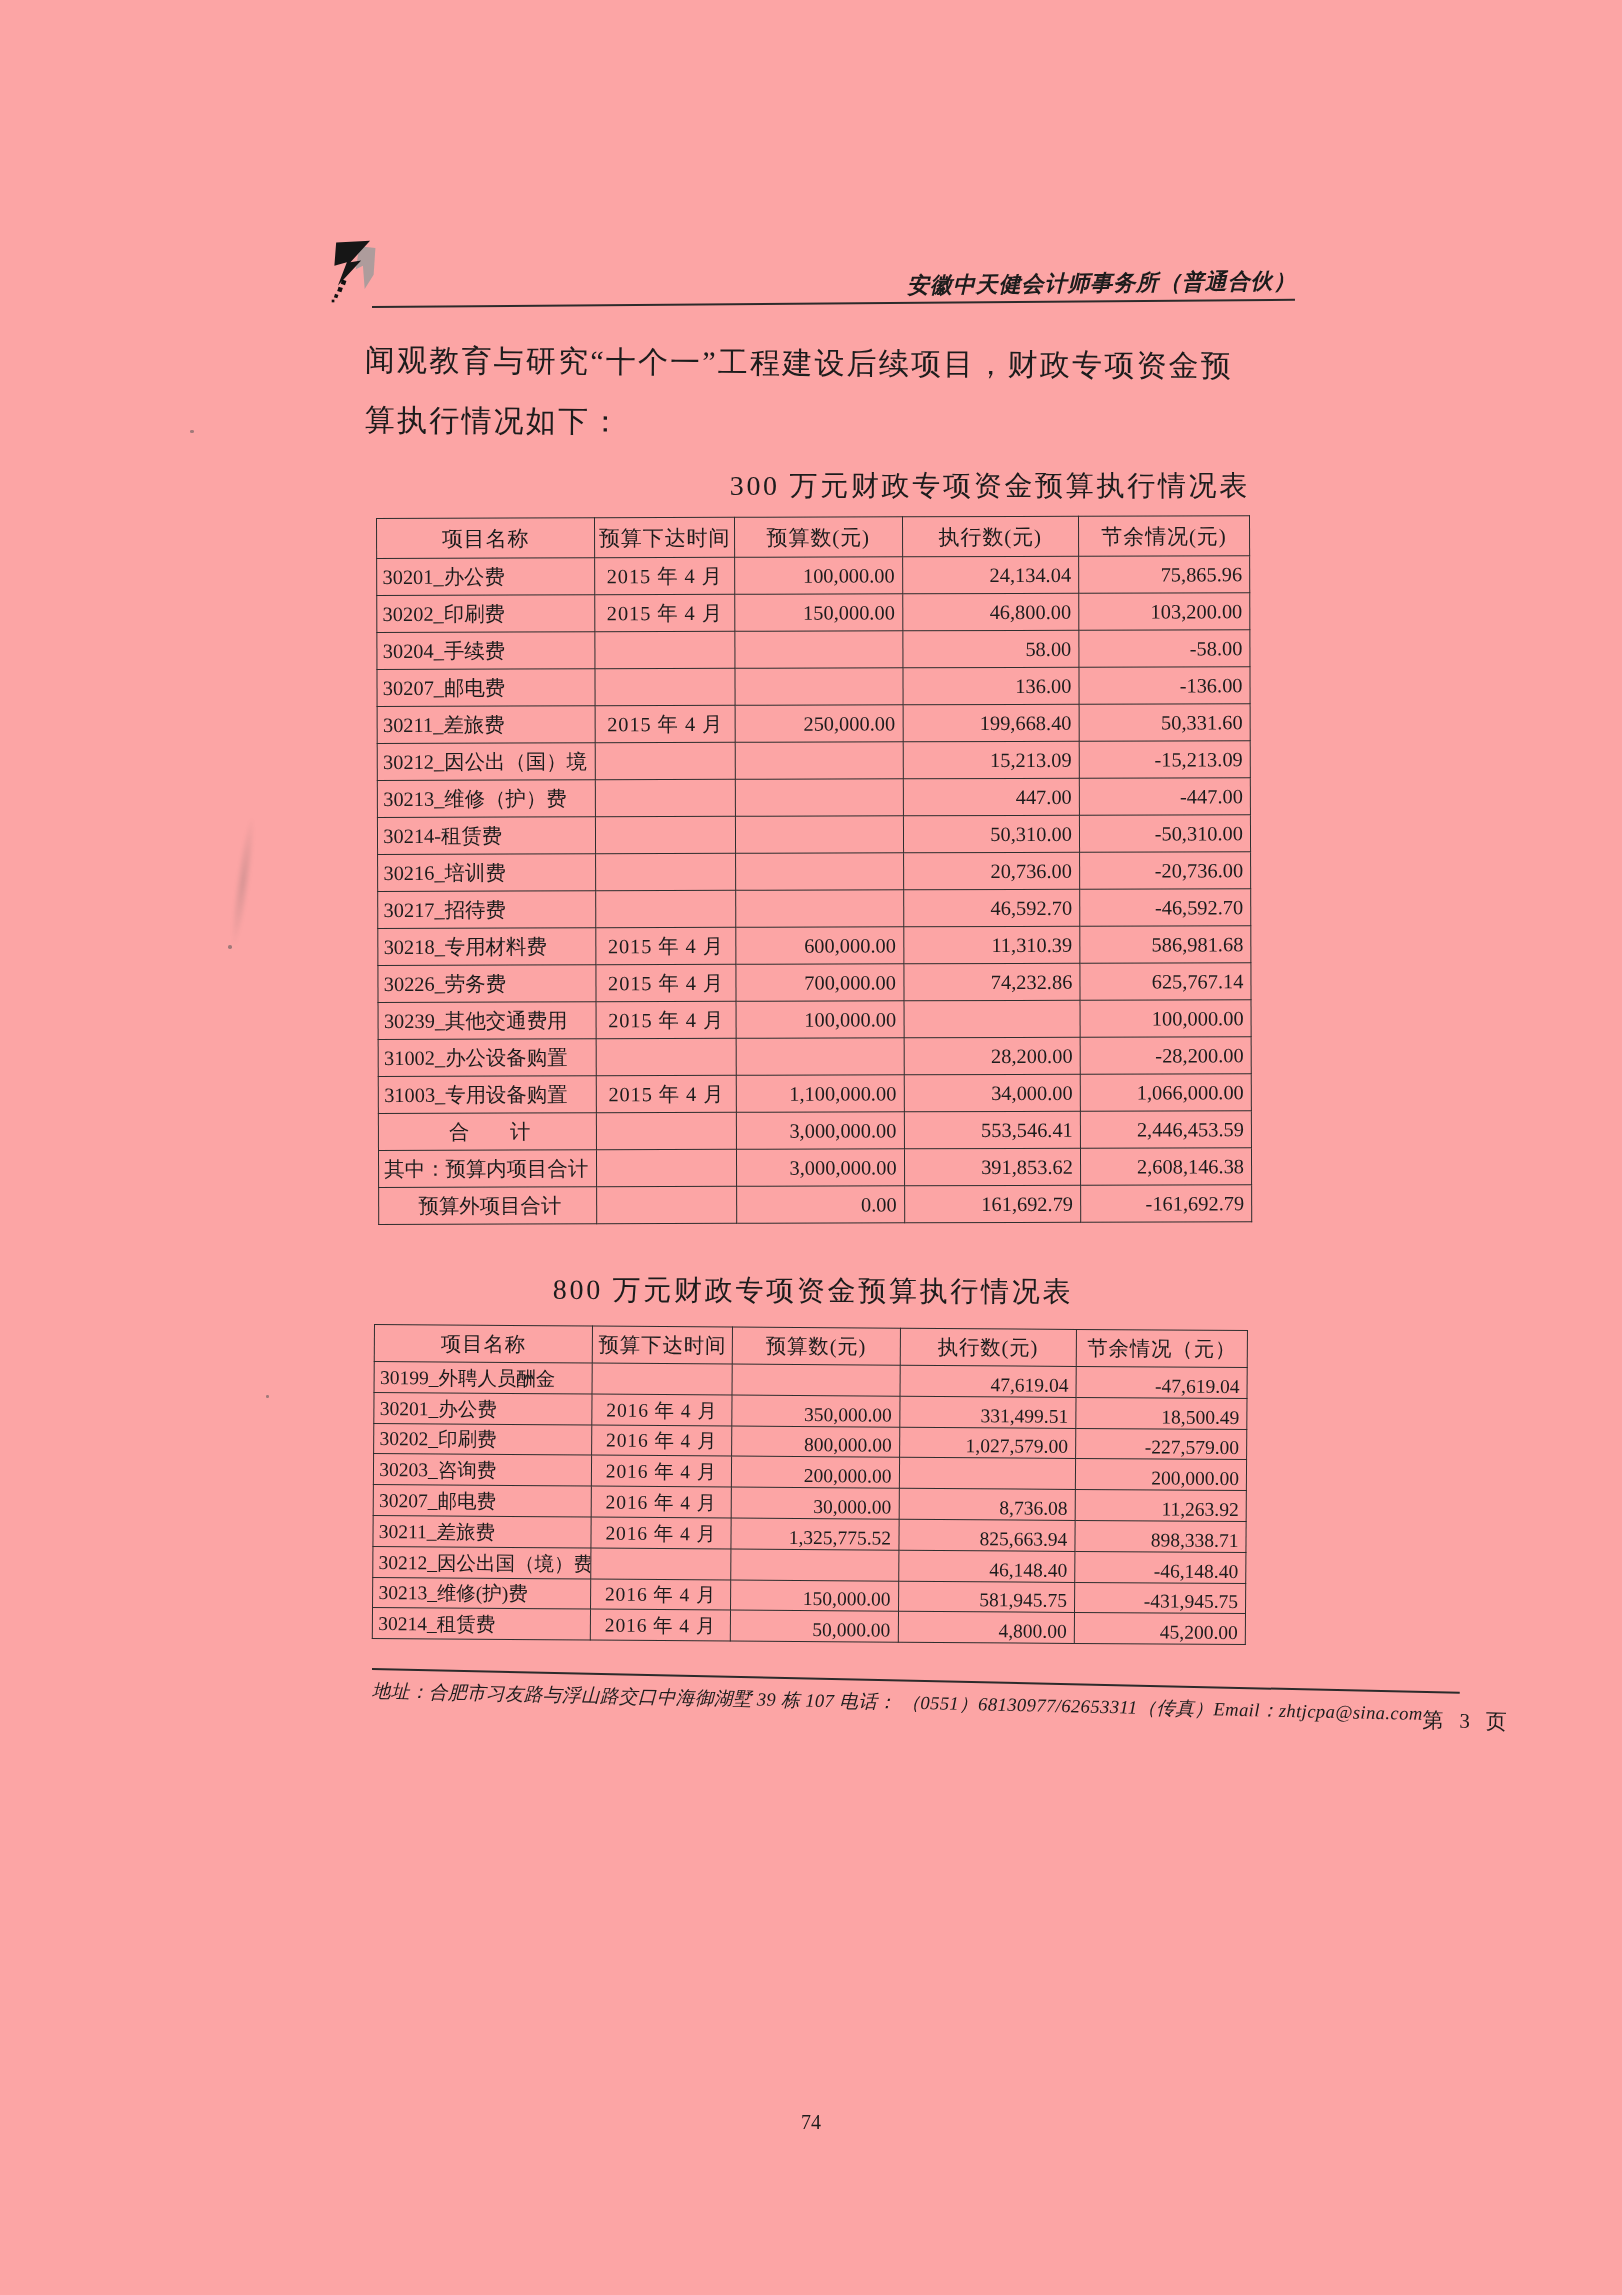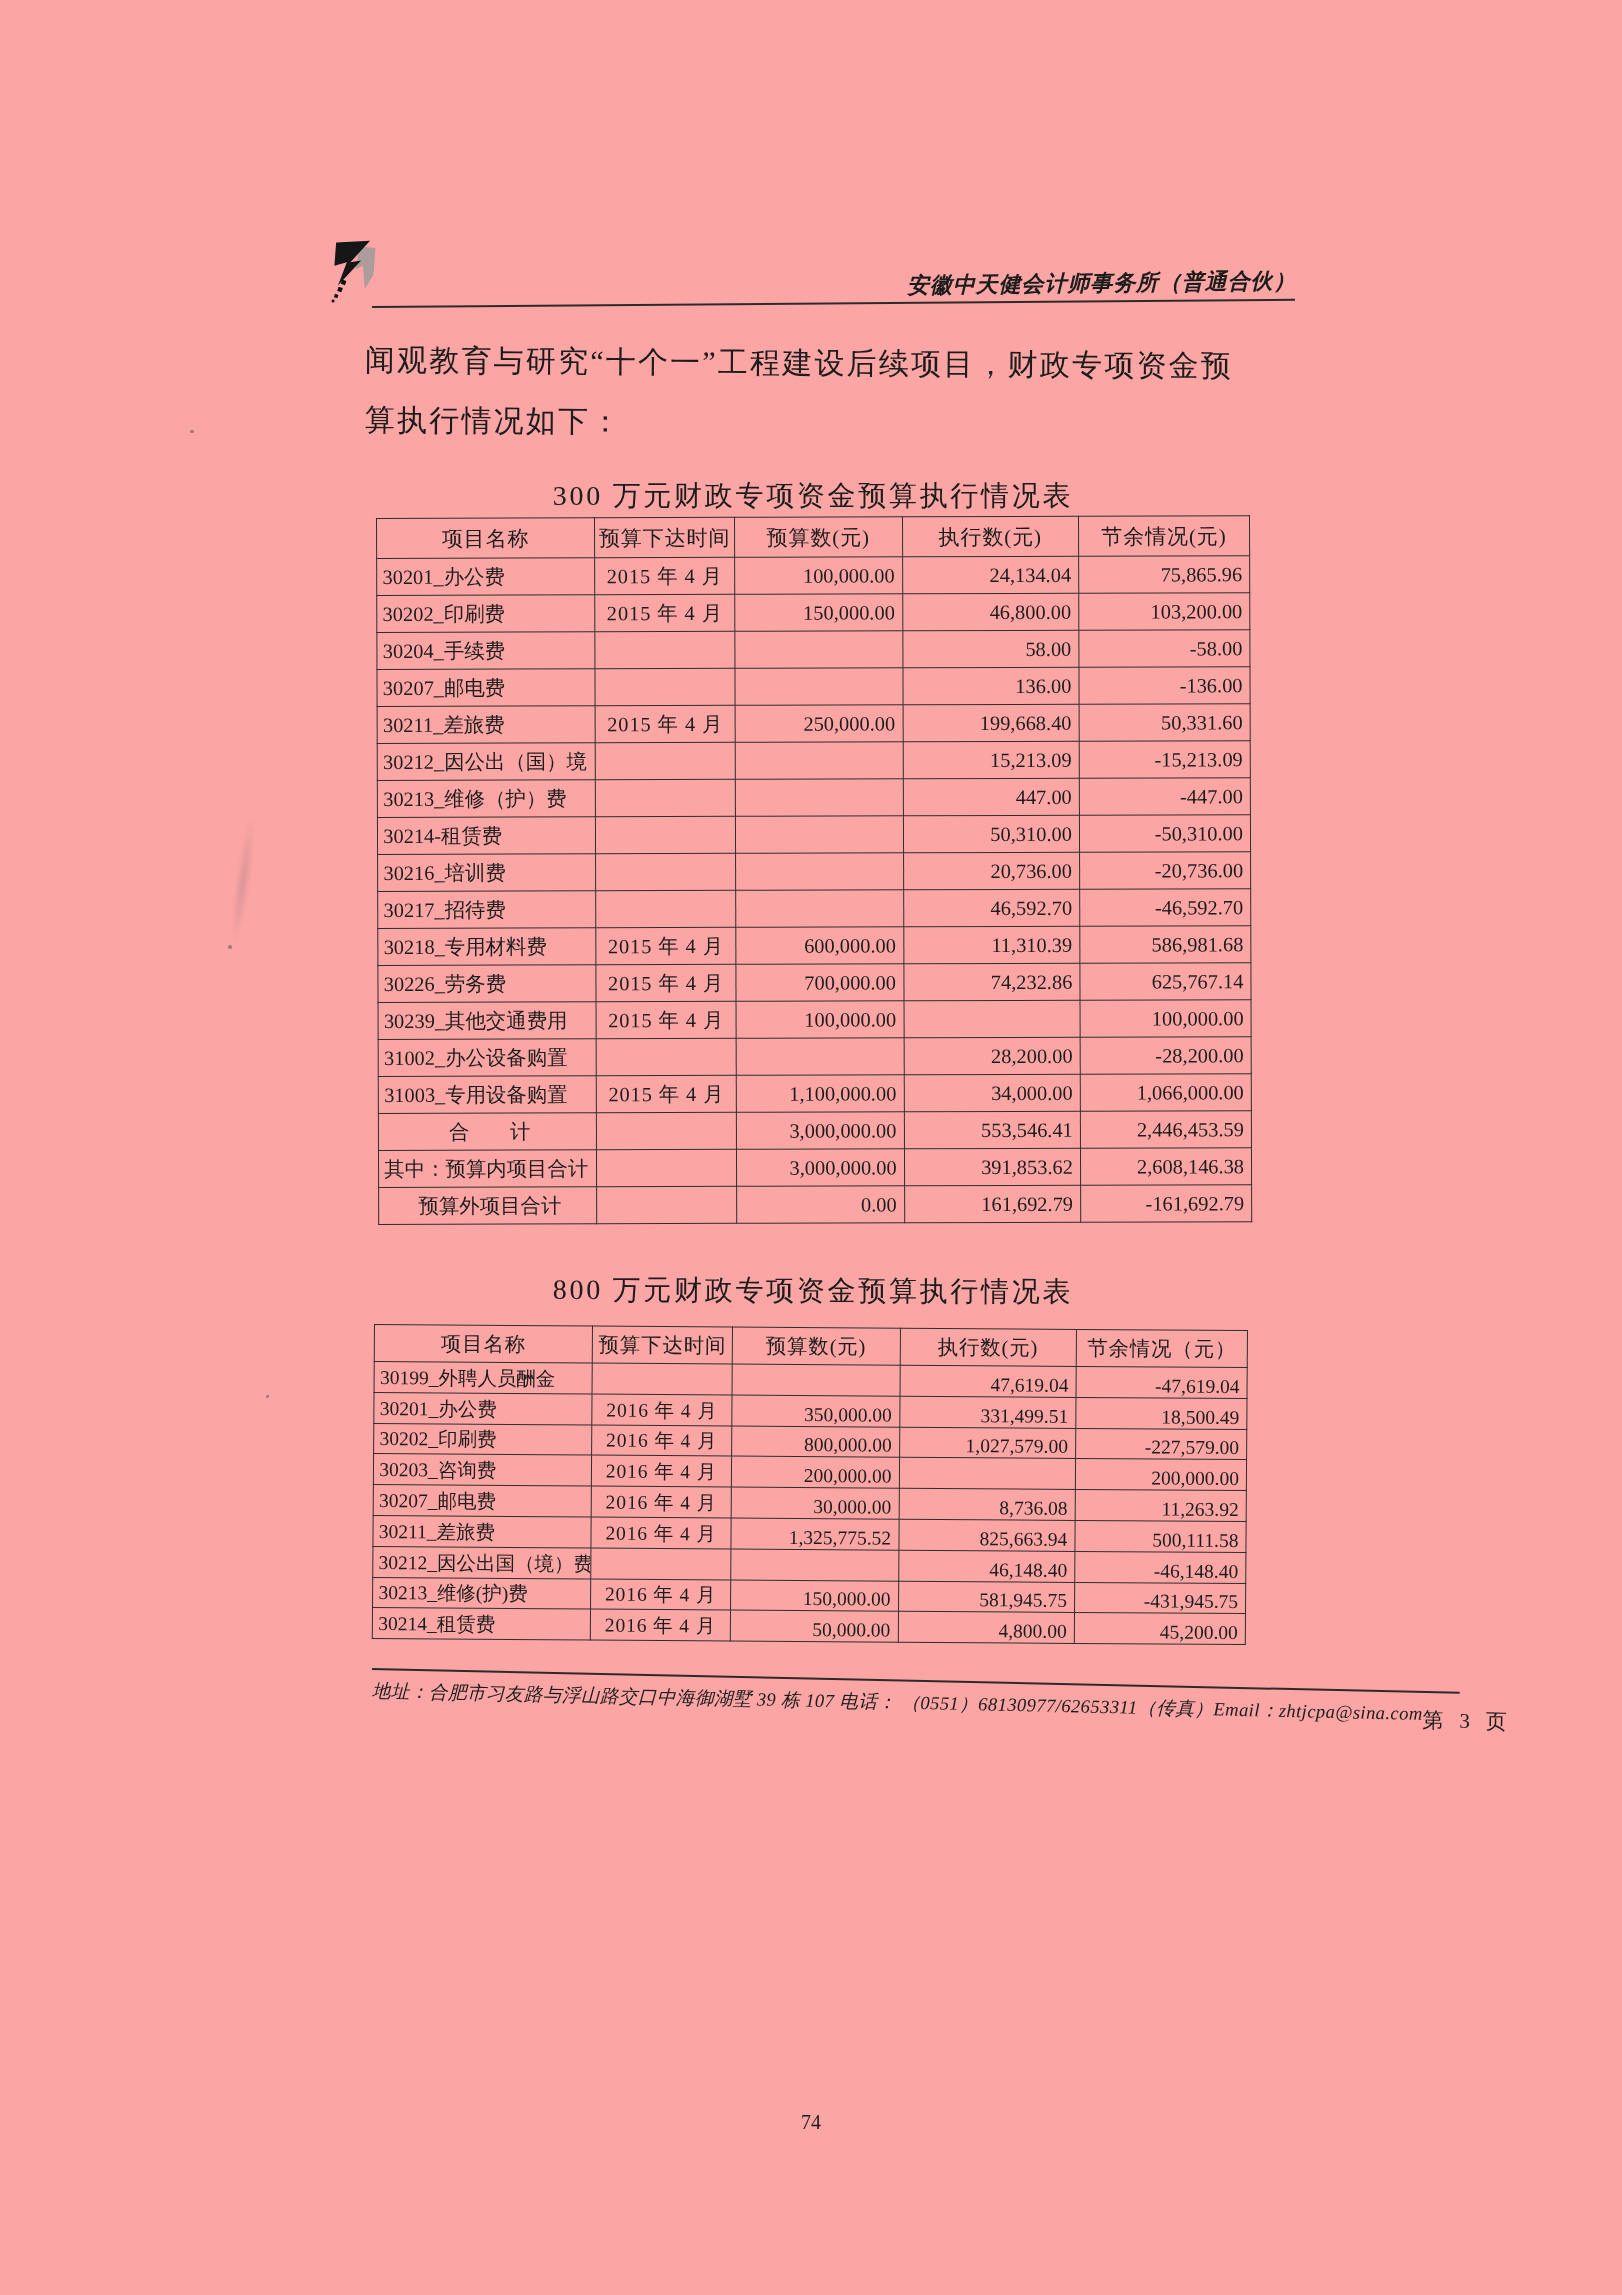--- a/index.html
+++ b/index.html
@@ -25,21 +25,21 @@
 
   
   .intro{position:absolute;left:365px;font-size:30px;letter-spacing:2.2px;
     transform:rotate(.4deg);transform-origin:left top;white-space:nowrap;}
   .intro.l1{top:340px;}
   .intro.l2{top:400px;}
 
   
   .tbl-title{position:absolute;left:376px;width:874px;text-align:center;font-size:28px;
     letter-spacing:2.7px;white-space:nowrap;}
-  .title1{top:477px;}
+  .title1{top:467px;text-align:right;}
   .title2{top:1272px;transform:rotate(.25deg);}
 
   
   table.t{position:absolute;border-collapse:collapse;table-layout:fixed;width:874px;
     background:transparent;}
   table.t1{left:376px;top:518px;transform:rotate(-.18deg);transform-origin:left top;}
   table.t2{left:374px;top:1324px;transform:rotate(.4deg);transform-origin:left top;}
   .t th,.t td{border:1.8px solid #2e2e2e;overflow:hidden;white-space:nowrap;}
   .t th{font-weight:normal;text-align:center;font-size:21px;letter-spacing:0.9px;}
   .t1 thead tr{height:40px;}
@@ -300,21 +300,21 @@
           <td class="col-date">2016 年 4 月</td>
           <td class="col-budget">30,000.00</td>
           <td class="col-executed">8,736.08</td>
           <td class="col-balance">11,263.92</td>
         </tr>
         <tr>
           <td class="col-name">30211_差旅费</td>
           <td class="col-date">2016 年 4 月</td>
           <td class="col-budget">1,325,775.52</td>
           <td class="col-executed">825,663.94</td>
-          <td class="col-balance">500,111.58</td>
+          <td class="col-balance">898,338.71</td>
         </tr>
         <tr>
           <td class="col-name">30212_因公出国（境）费</td>
           <td class="col-date"></td>
           <td class="col-budget"></td>
           <td class="col-executed">46,148.40</td>
           <td class="col-balance">-46,148.40</td>
         </tr>
         <tr>
           <td class="col-name">30213_维修(护)费</td>

